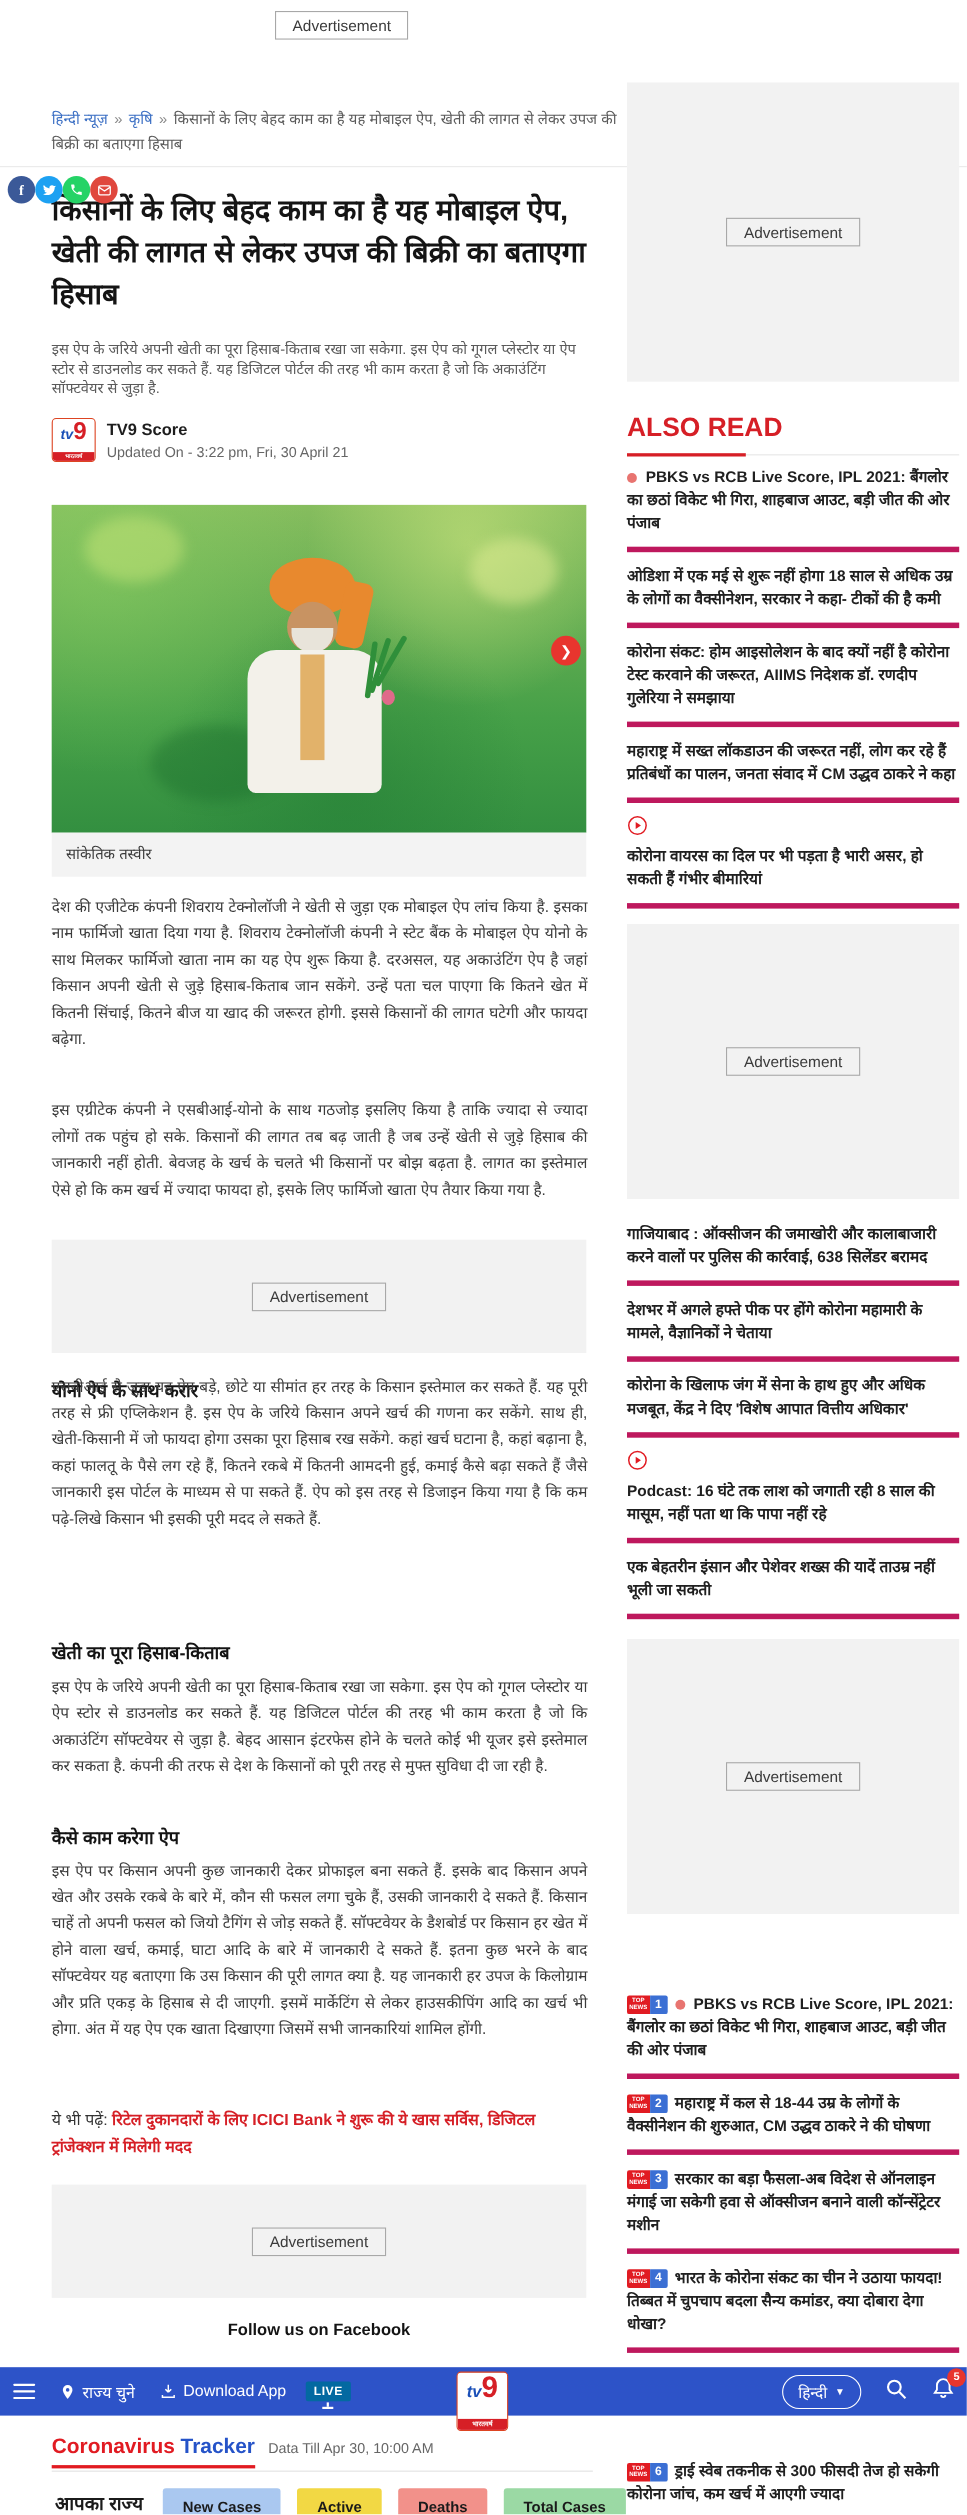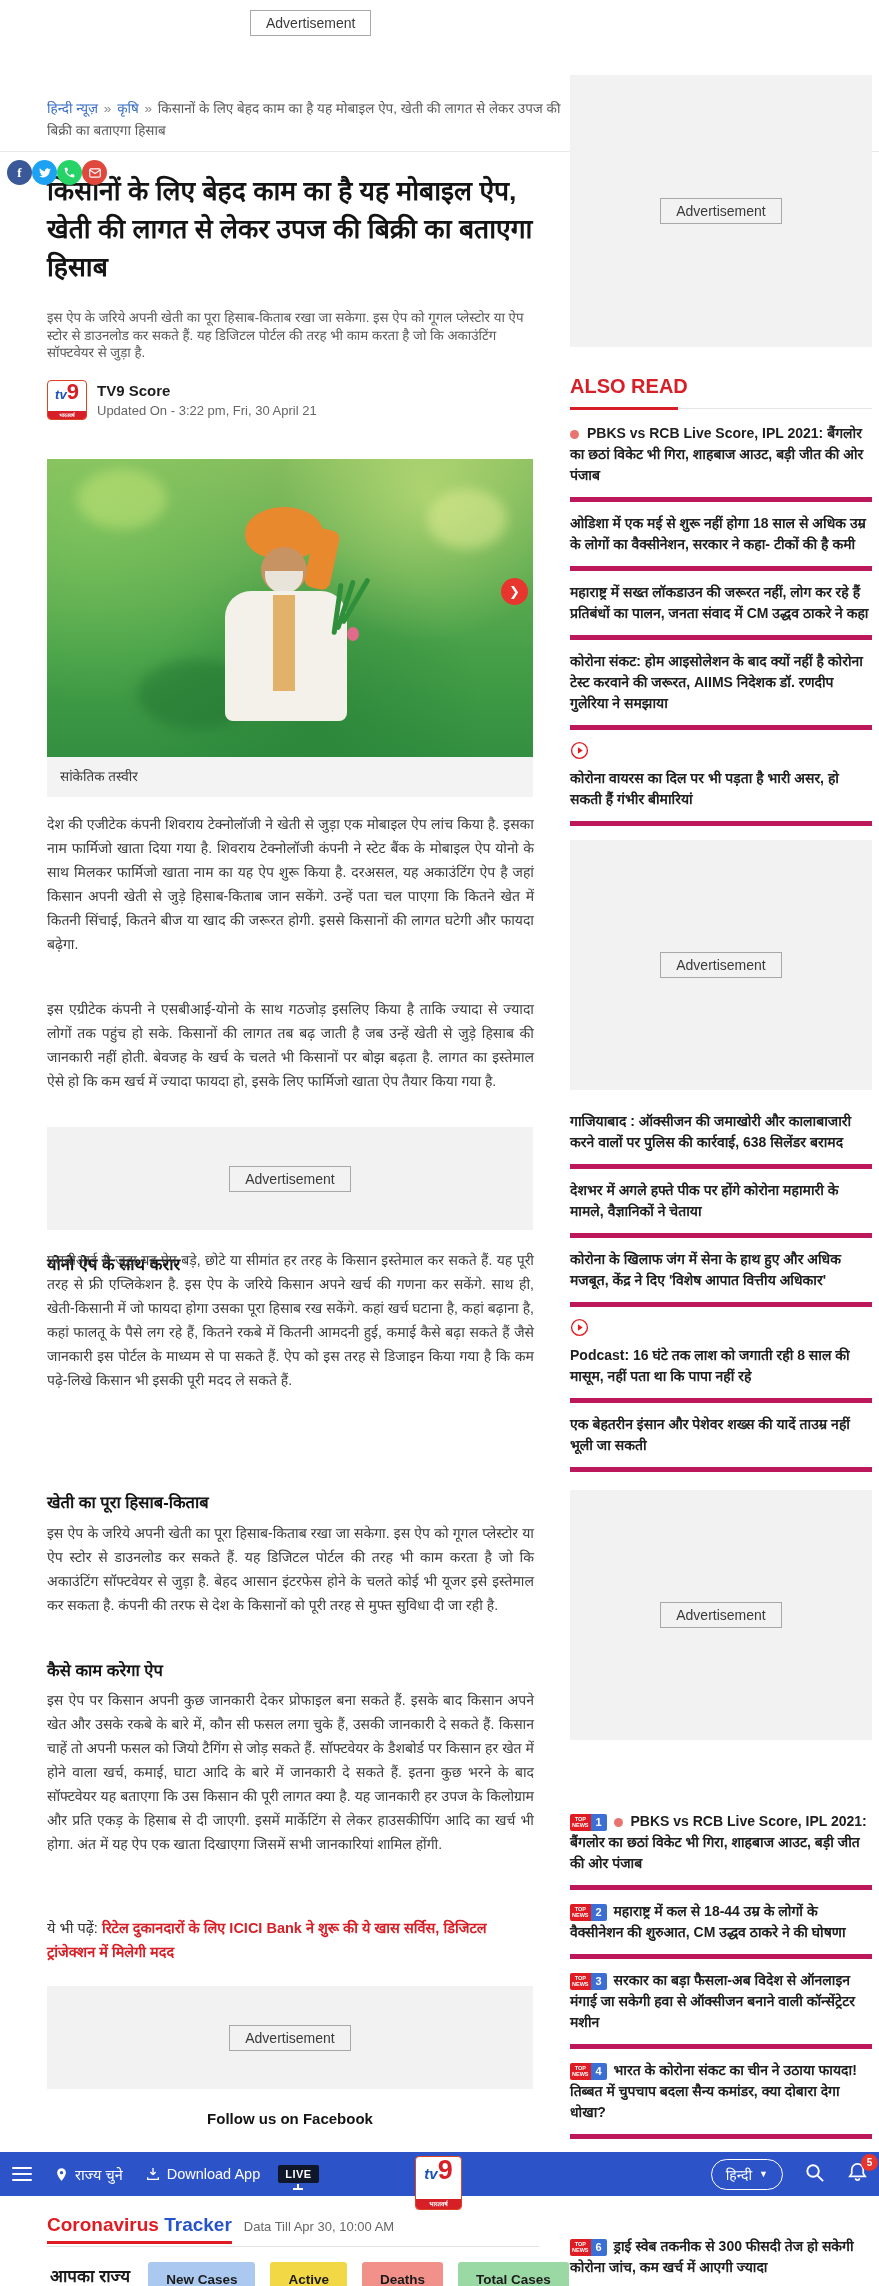--- a/index.html
+++ b/index.html
@@ -75,21 +75,21 @@
   .s1 { top:1252px; } .sb1 { top:1248px; }
   .s2 { top:1490px; } .sb2 { top:1521px; }
   .s3 { top:1658px; } .sb3 { top:1688px; }
   .inline-also { position:absolute; top:1916px; left:47px; width:487px; font-size:14.5px; line-height:24px; color:#333; }
   .ia-link { color:#d61f26; font-weight:bold; cursor:pointer; }
   .follow { position:absolute; top:2110px; left:47px; width:486px; text-align:center; font-size:15px; font-weight:bold; color:#141414; }
 
   
   .s-ad { position:absolute; left:570px; width:302px; background:#f2f2f2; display:flex; align-items:center; justify-content:center; }
   .s-ad1 { top:75px; height:272px; } .s-ad2 { top:840px; height:250px; } .s-ad3 { top:1490px; height:250px; }
-  .sb-head { position:absolute; left:570px; width:302px; font-size:20px; font-weight:bold; color:#d61f26; padding-bottom:10px; border-bottom:1px solid #e5e5e5; }
+  .sb-head { position:absolute; left:570px; width:302px; font-size:24px; font-weight:bold; color:#d61f26; padding-bottom:10px; border-bottom:1px solid #e5e5e5; }
   .sb-head .red-ul { position:absolute; left:0; bottom:-2px; width:108px; height:3px; background:#d61f26; }
   .ar-head { top:375px; }
   .t9-head { top:1763px; }
   .t9-blue { color:#2553c8; }
   .sb-list { position:absolute; left:570px; width:302px; }
   .list1 { top:412px; } .list2 { top:1100px; } .t9list { top:1800px; }
   .sb-item { padding:11px 0; border-bottom:5px solid #be185d; font-size:14px; font-weight:600; line-height:21px; color:#202020; cursor:pointer; }
   .bullet { display:inline-block; width:9px; height:9px; border-radius:50%; background:#e87470; margin-right:8px; vertical-align:middle; }
   .playwrap { display:block; margin-bottom:2px; }
   .t9badge { display:inline-flex; vertical-align:middle; margin-right:7px; }
@@ -98,21 +98,21 @@
   .t5item { position:absolute; top:2196px; left:570px; width:302px; padding:4px 0 10px; border-bottom:1px solid #ececec; font-size:14px; font-weight:600; line-height:21px; color:#202020; cursor:pointer; }
   .t6item { position:absolute; top:2228px; left:570px; width:302px; padding-top:8px; font-size:14px; font-weight:600; line-height:21px; color:#202020; cursor:pointer; }
 
   
   .bluebar { position:absolute; top:2152px; left:0; width:879px; height:44px; background:#2d53c8; z-index:20; display:flex; align-items:center; }
   .hamburger { margin-left:12px; width:20px; cursor:pointer; }
   .hamburger div { height:2px; background:#fff; margin:4px 0; border-radius:1px; }
   .bar-item { display:flex; align-items:center; gap:6px; color:#fff; font-size:14.5px; cursor:pointer; }
   .state-sel { margin-left:22px; }
   .dl { margin-left:22px; }
-  .livebadge { position:relative; margin-left:18px; background:#0f172a; color:#fff; font-size:11px; font-weight:bold; padding:3px 7px; border-radius:2px; letter-spacing:.5px; cursor:pointer; }
+  .livebadge { position:relative; margin-left:18px; background:#0369a1; color:#fff; font-size:11px; font-weight:bold; padding:3px 7px; border-radius:2px; letter-spacing:.5px; cursor:pointer; }
   .livebadge::after { content:""; position:absolute; left:50%; bottom:-5px; width:2px; height:4px; background:#fff; transform:translateX(-50%); }
   .livebadge::before { content:""; position:absolute; left:50%; bottom:-7px; width:10px; height:2px; background:#fff; transform:translateX(-50%); }
   .bar-logo { position:absolute; left:415px; top:4px; z-index:22; }
   .bar-right { position:absolute; right:10px; display:flex; align-items:center; gap:20px; }
   .lang-pill { display:flex; align-items:center; gap:7px; border:1.5px solid #fff; border-radius:17px; padding:5px 14px; color:#fff; font-size:14px; cursor:pointer; }
   .caret { font-size:9px; }
   .bellwrap { position:relative; cursor:pointer; }
   .bellcount { position:absolute; top:-7px; right:-9px; background:#e8352e; color:#fff; width:17px; height:17px; border-radius:50%; font-size:10px; font-weight:bold; display:flex; align-items:center; justify-content:center; }
 
   
@@ -242,25 +242,25 @@
 
       <div class="sb-item">
         <span class="bullet"></span><span>PBKS vs RCB Live Score, IPL 2021: बैंगलोर का छठां विकेट भी गिरा, शाहबाज आउट, बड़ी जीत की ओर पंजाब</span>
       </div>
 
       <div class="sb-item">
         <span>ओडिशा में एक मई से शुरू नहीं होगा 18 साल से अधिक उम्र के लोगों का वैक्सीनेशन, सरकार ने कहा- टीकों की है कमी</span>
       </div>
 
       <div class="sb-item">
+        <span>कोरोना संकट: होम आइसोलेशन के बाद क्यों नहीं है कोरोना टेस्ट करवाने की जरूरत, AIIMS निदेशक डॉ. रणदीप गुलेरिया ने समझाया</span>
+      </div>
+
+      <div class="sb-item">
         <span>महाराष्ट्र में सख्त लॉकडाउन की जरूरत नहीं, लोग कर रहे हैं प्रतिबंधों का पालन, जनता संवाद में CM उद्धव ठाकरे ने कहा</span>
-      </div>
-
-      <div class="sb-item">
-        <span>कोरोना संकट: होम आइसोलेशन के बाद क्यों नहीं है कोरोना टेस्ट करवाने की जरूरत, AIIMS निदेशक डॉ. रणदीप गुलेरिया ने समझाया</span>
       </div>
 
       <div class="sb-item">
         <span class="playwrap"><svg viewBox="0 0 24 24" width="19" height="19">
             <circle cx="12" cy="12" r="10" fill="none" stroke="#e11b22" stroke-width="1.7"></circle>
             <path d="M10 8l6 4-6 4z" fill="#e11b22"></path>
           </svg></span><span>कोरोना वायरस का दिल पर भी पड़ता है भारी असर, हो सकती हैं गंभीर बीमारियां</span>
       </div>
     </div>
 

